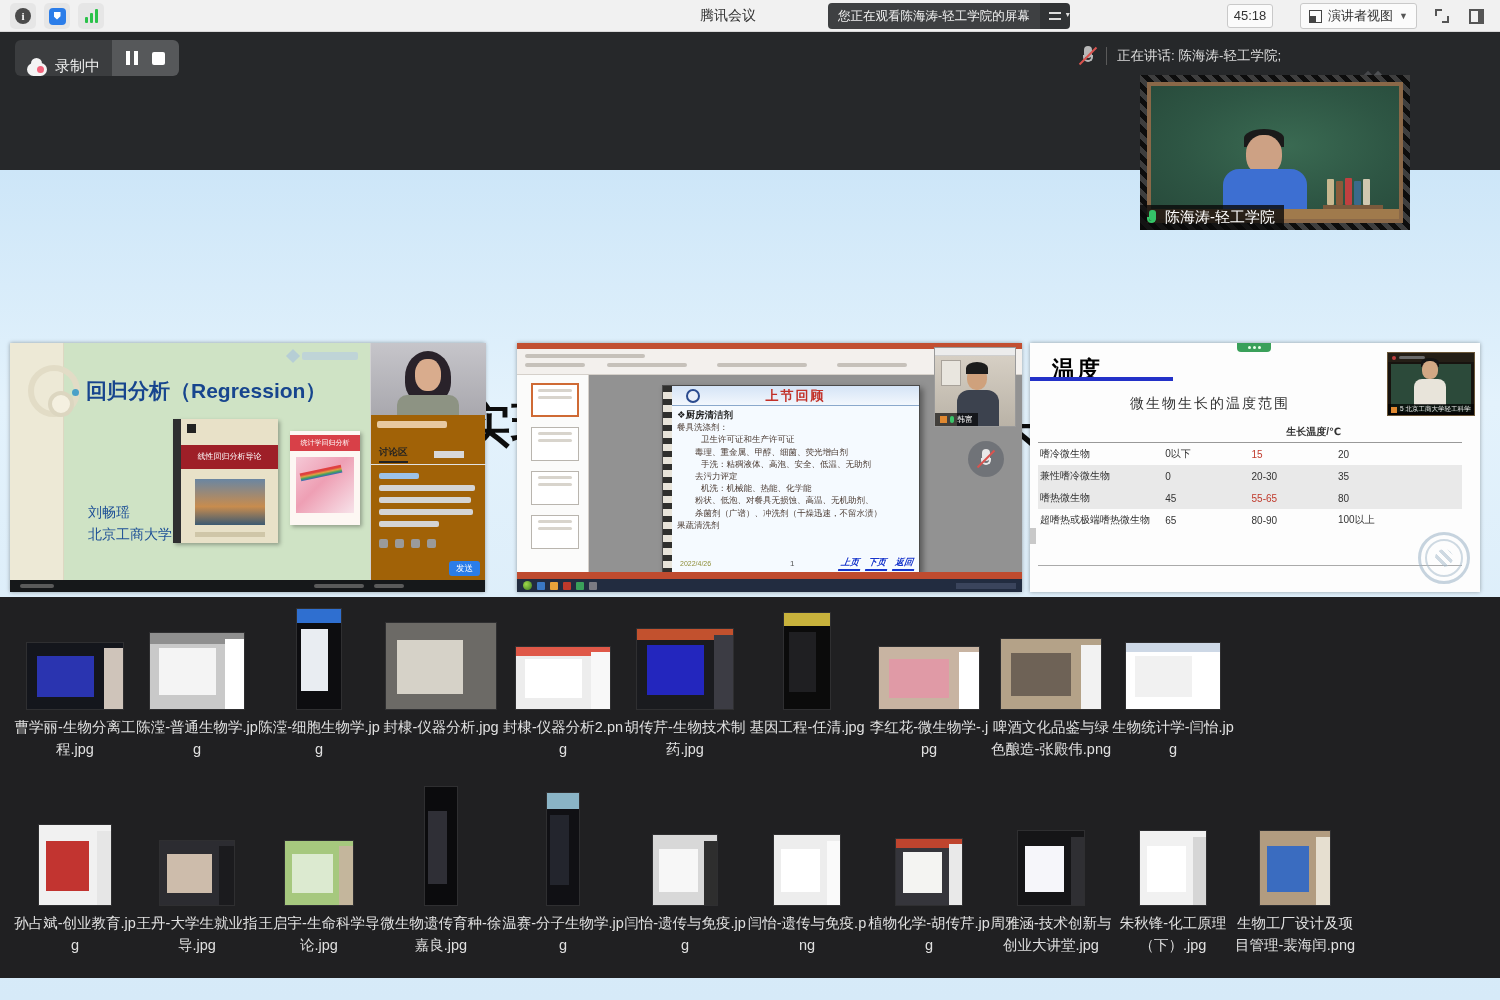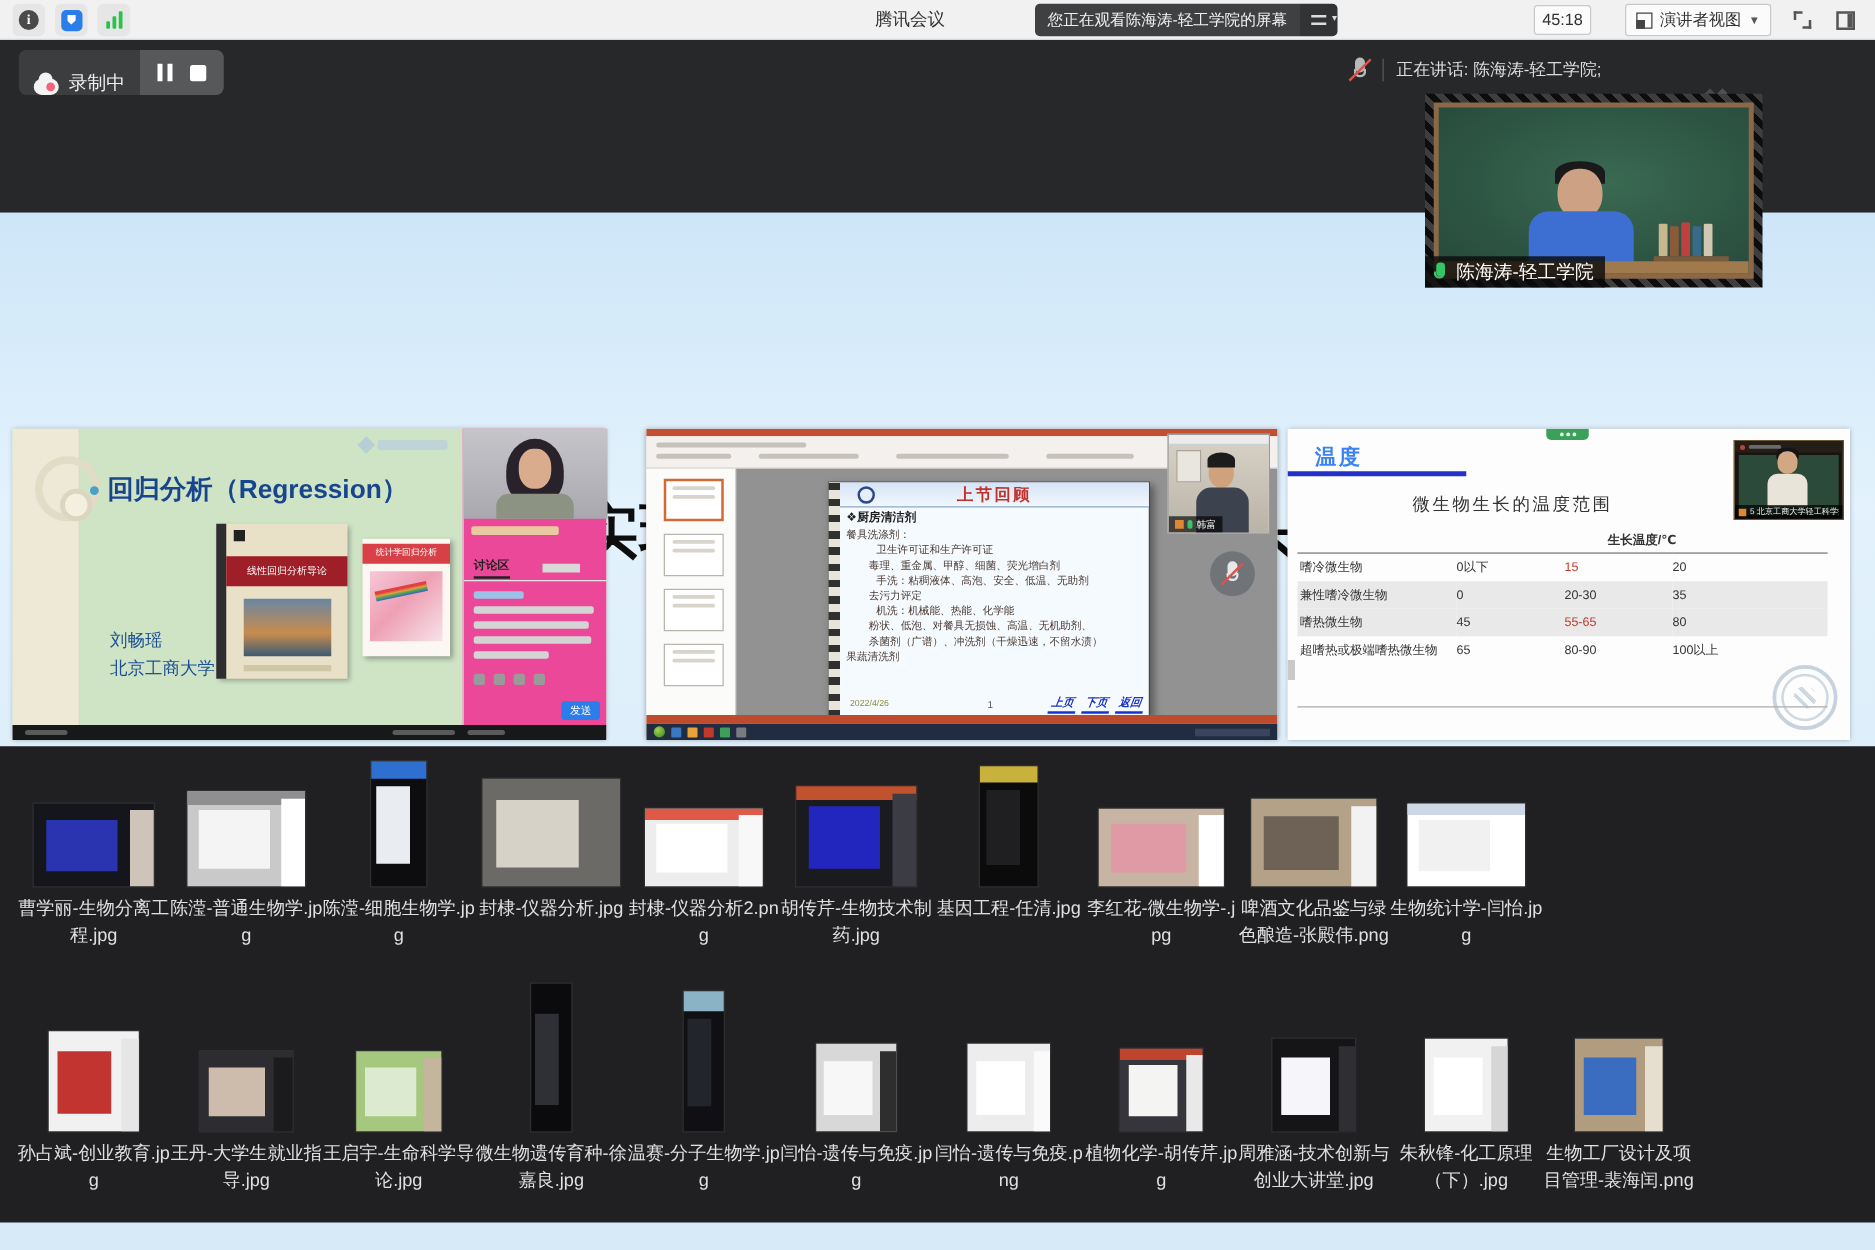--- a/index.html
+++ b/index.html
@@ -81,21 +81,21 @@
   .book1 { position:absolute; left:163px; top:76px; width:105px; height:124px; background:#e8e1c8; border-left:8px solid #2e2e30; box-shadow:2px 2px 4px rgba(0,0,0,.3); }
   .book1 .logo { position:absolute; left:6px; top:5px; width:9px; height:9px; background:#222; }
   .book1 .band { position:absolute; left:0; top:26px; width:100%; height:24px; background:#9e1f28; color:#fff; font-size:8px; line-height:24px; text-align:center; }
   .book1 .art { position:absolute; left:14px; top:60px; width:70px; height:46px; background:linear-gradient(180deg,#6a86a2 0%,#c88c4e 60%,#3c5a72 100%); }
   .book1 .foot { position:absolute; left:14px; bottom:6px; width:70px; height:5px; background:#cfc6a8; }
   .book2 { position:absolute; left:280px; top:88px; width:70px; height:94px; background:#fdf7f3; box-shadow:2px 2px 4px rgba(0,0,0,.3); }
   .book2 .band { position:absolute; left:0; top:4px; width:100%; height:16px; background:#d84048; color:#fff; font-size:7px; line-height:16px; text-align:center; }
   .book2 .art { position:absolute; left:6px; top:26px; width:58px; height:56px; background:linear-gradient(135deg,#f5c8d6 0%,#ee9fb4 45%,#f7e3ea 100%); }
   .book2 .rainbow { position:absolute; left:10px; top:38px; width:42px; height:8px; background:linear-gradient(180deg,#e04040 25%,#e0a040 50%,#40a060 75%,#4060c0 100%); transform:rotate(-12deg); }
   .p1-author { position:absolute; left:78px; top:158px; font-size:14px; color:#1d4f96; line-height:22px; }
-  .p1-sidebar { position:absolute; left:360px; top:0; width:115px; height:237px; background:#ec4899; border-left:1px solid #d2d2d2; }
+  .p1-sidebar { position:absolute; left:360px; top:0; width:115px; height:237px; background:#a16207; border-left:1px solid #d2d2d2; }
   .p1-cam { position:absolute; left:0; top:0; width:115px; height:72px; background:linear-gradient(180deg,#c6c5ca,#a9a8ae); overflow:hidden; }
   .p1-cam .hair { position:absolute; left:34px; top:8px; width:46px; height:52px; border-radius:50% 50% 40% 40%; background:#29222a; }
   .p1-cam .face { position:absolute; left:44px; top:16px; width:26px; height:32px; border-radius:45%; background:#d9ac8d; }
   .p1-cam .coat { position:absolute; left:26px; top:52px; width:62px; height:22px; border-radius:10px 10px 0 0; background:#8d9383; }
   .p1-notice { position:absolute; left:6px; top:78px; width:70px; height:7px; background:#e8c9a0; border-radius:2px; }
   .p1-tabs { position:absolute; left:0; top:102px; width:115px; height:20px; border-bottom:1px solid #e2e2e2; display:flex; align-items:center; }
   .p1-tab-active { margin-left:8px; font-size:9.5px; color:#222; font-weight:bold; border-bottom:2px solid #222; padding-bottom:2px; }
   .p1-tab-skel { margin-left:26px; width:30px; height:7px; background:#d8d8d8; }
   .p1-chat { position:absolute; left:8px; top:130px; width:100px; }
   .p1-chat .skel { height:6px; margin-bottom:6px; background:#d4d4d4; }
@@ -150,21 +150,21 @@
   .p2-statusbar { position:absolute; left:0; bottom:13px; width:100%; height:7px; background:#bf4b2f; }
   .p2-taskbar { position:absolute; left:0; bottom:0; width:100%; height:13px; background:#222c40; display:flex; align-items:center; gap:5px; padding:0 6px; }
   .p2-taskbar .orb { width:9px; height:9px; border-radius:50%; background:radial-gradient(circle at 35% 35%,#9fd84a,#3a7a20); }
   .p2-taskbar i { width:8px; height:8px; border-radius:1px; }
   .p2-tray { margin-left:auto; width:60px; height:6px; background:#3a445c; }
 
   
   .panel3 { position:absolute; left:1030px; top:343px; width:450px; height:249px; background:#fdfdfd; box-shadow:0 0 4px rgba(0,0,0,.35); overflow:hidden; }
   .p3-pill { position:absolute; left:207px; top:0; width:34px; height:9px; background:#3aa05a; border-radius:0 0 4px 4px; display:flex; align-items:center; justify-content:center; gap:2px; }
   .p3-pill i { width:3px; height:3px; background:#eaffea; border-radius:50%; }
-  .p3-header { position:absolute; left:22px; top:11px; font-size:17px; font-weight:bold; color:#3b82f6; letter-spacing:2px; }
+  .p3-header { position:absolute; left:22px; top:11px; font-size:23px; font-weight:bold; color:#000000; letter-spacing:2px; }
   .p3-underline { position:absolute; left:0; top:34px; width:143px; height:4px; background:#2331c8; }
   .p3-table-title { position:absolute; left:0; top:52px; width:360px; text-align:center; font-size:14px; color:#333; letter-spacing:2px; }
   .p3-table { position:absolute; left:8px; top:80px; width:424px; border-collapse:collapse; font-size:10px; color:#333; }
   .p3-table .span-head th { border-bottom:1px solid #999; font-weight:bold; padding:2px 0 3px; }
   .p3-table .col-head th { font-weight:bold; text-align:left; padding:3px 0; }
   .p3-table td { padding:4px 0; text-align:left; }
   .p3-table tr.stripe { background:#e9e9e9; }
   .p3-table td.red, .p3-table .red { color:#c0392b; }
   .p3-table tr { border:none; }
   .p3-rule-bottom { position:absolute; left:8px; top:222px; width:424px; height:1px; background:#aaa; }

